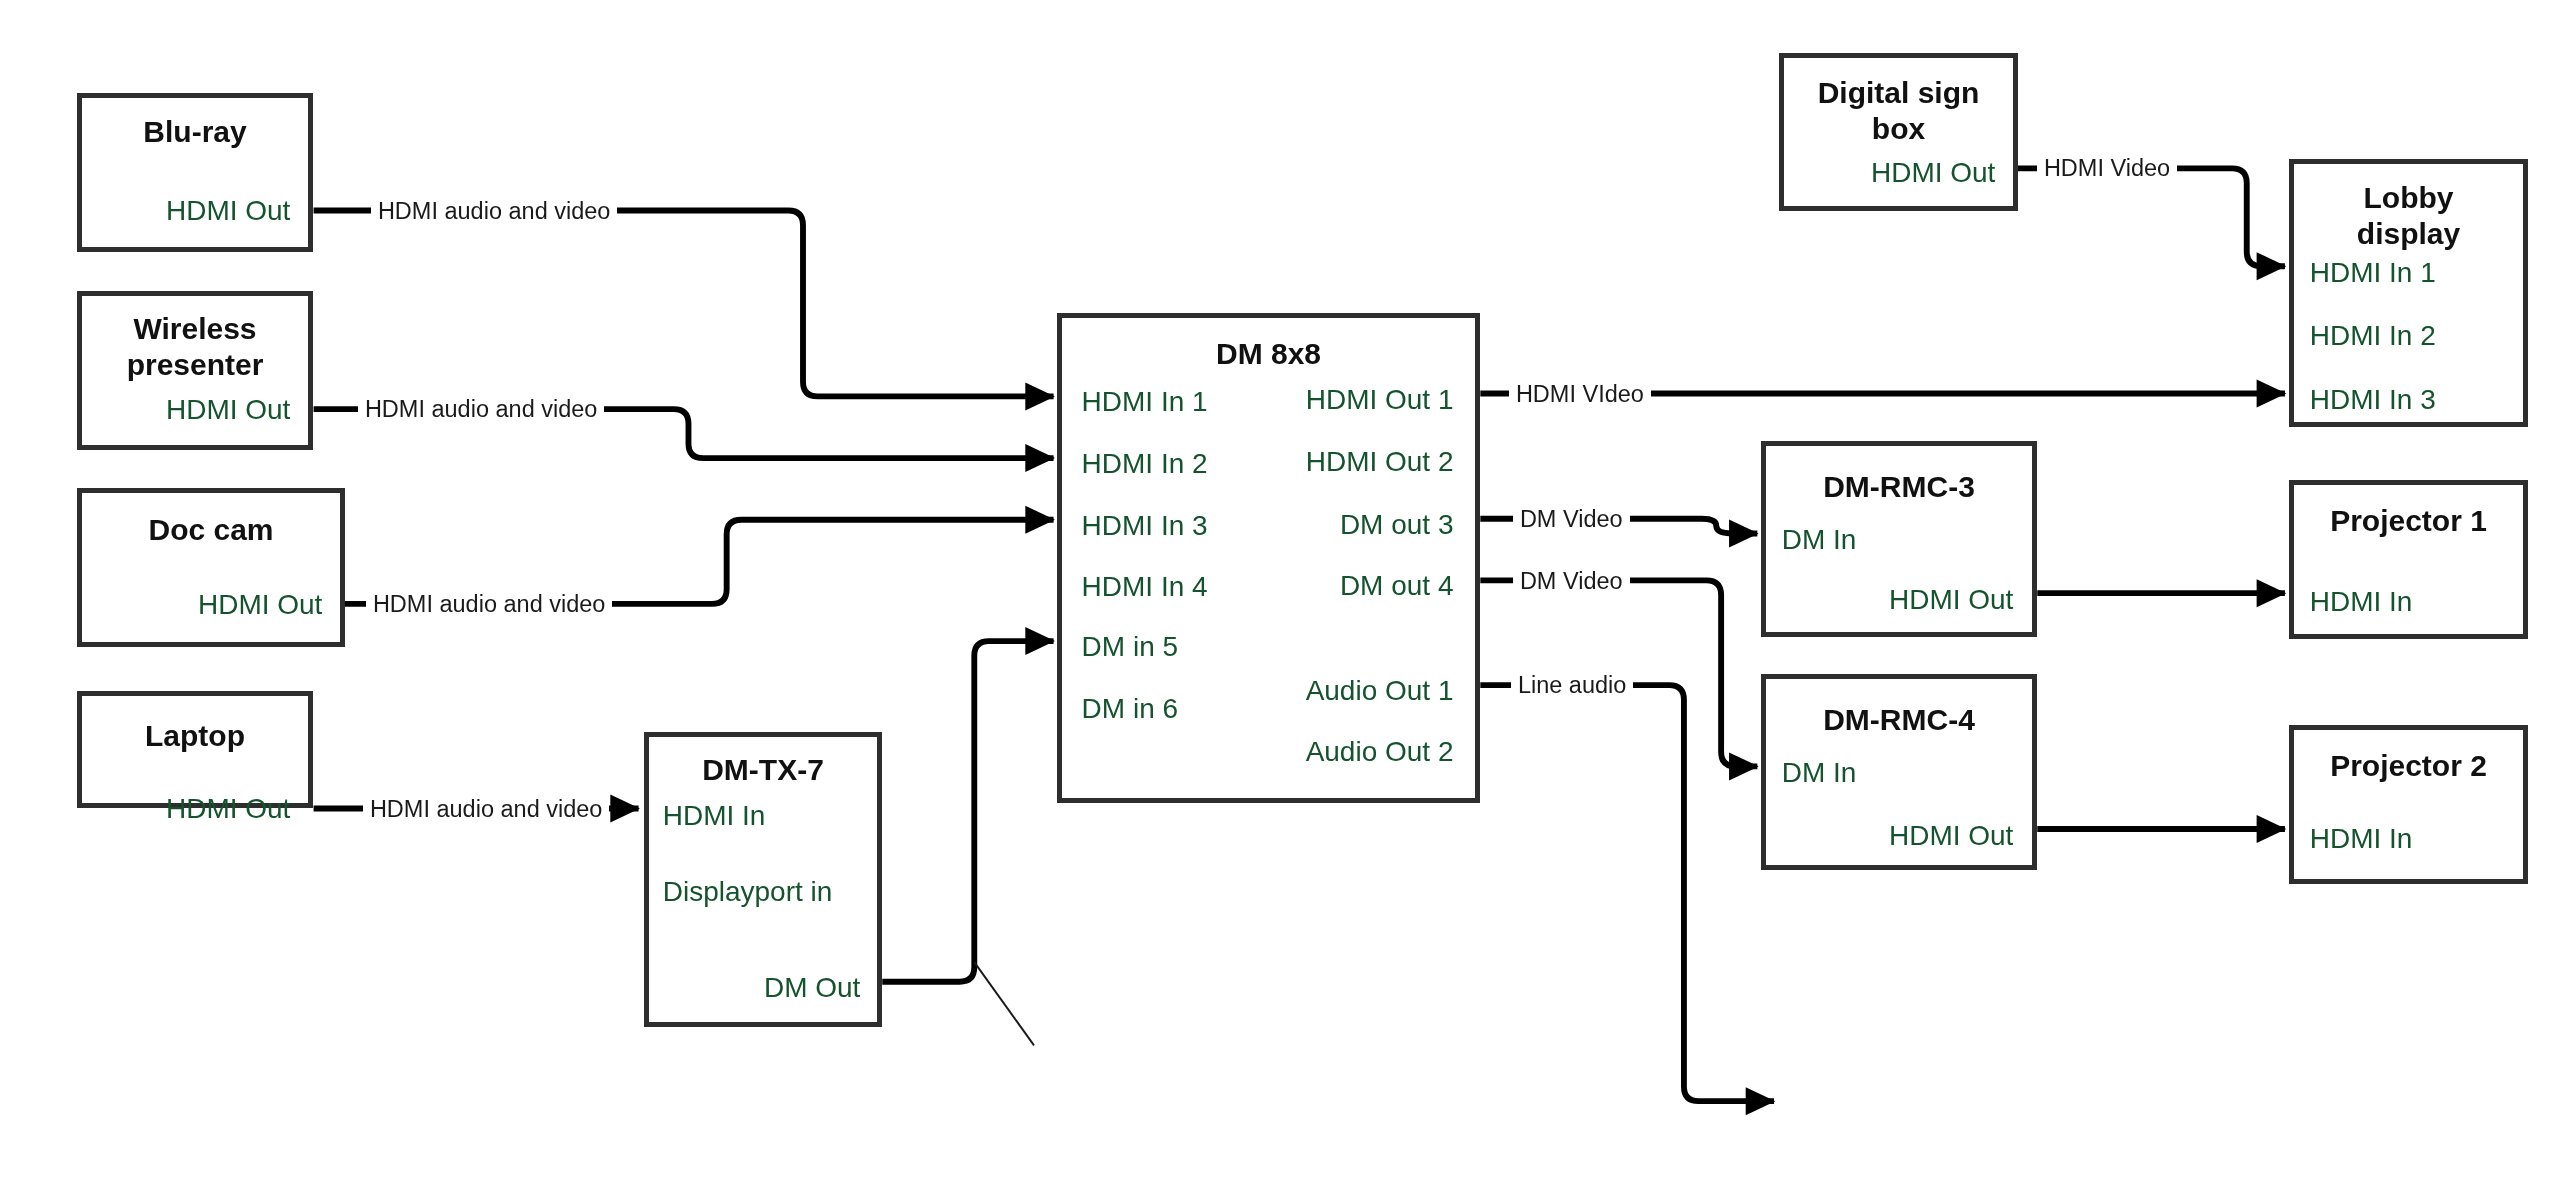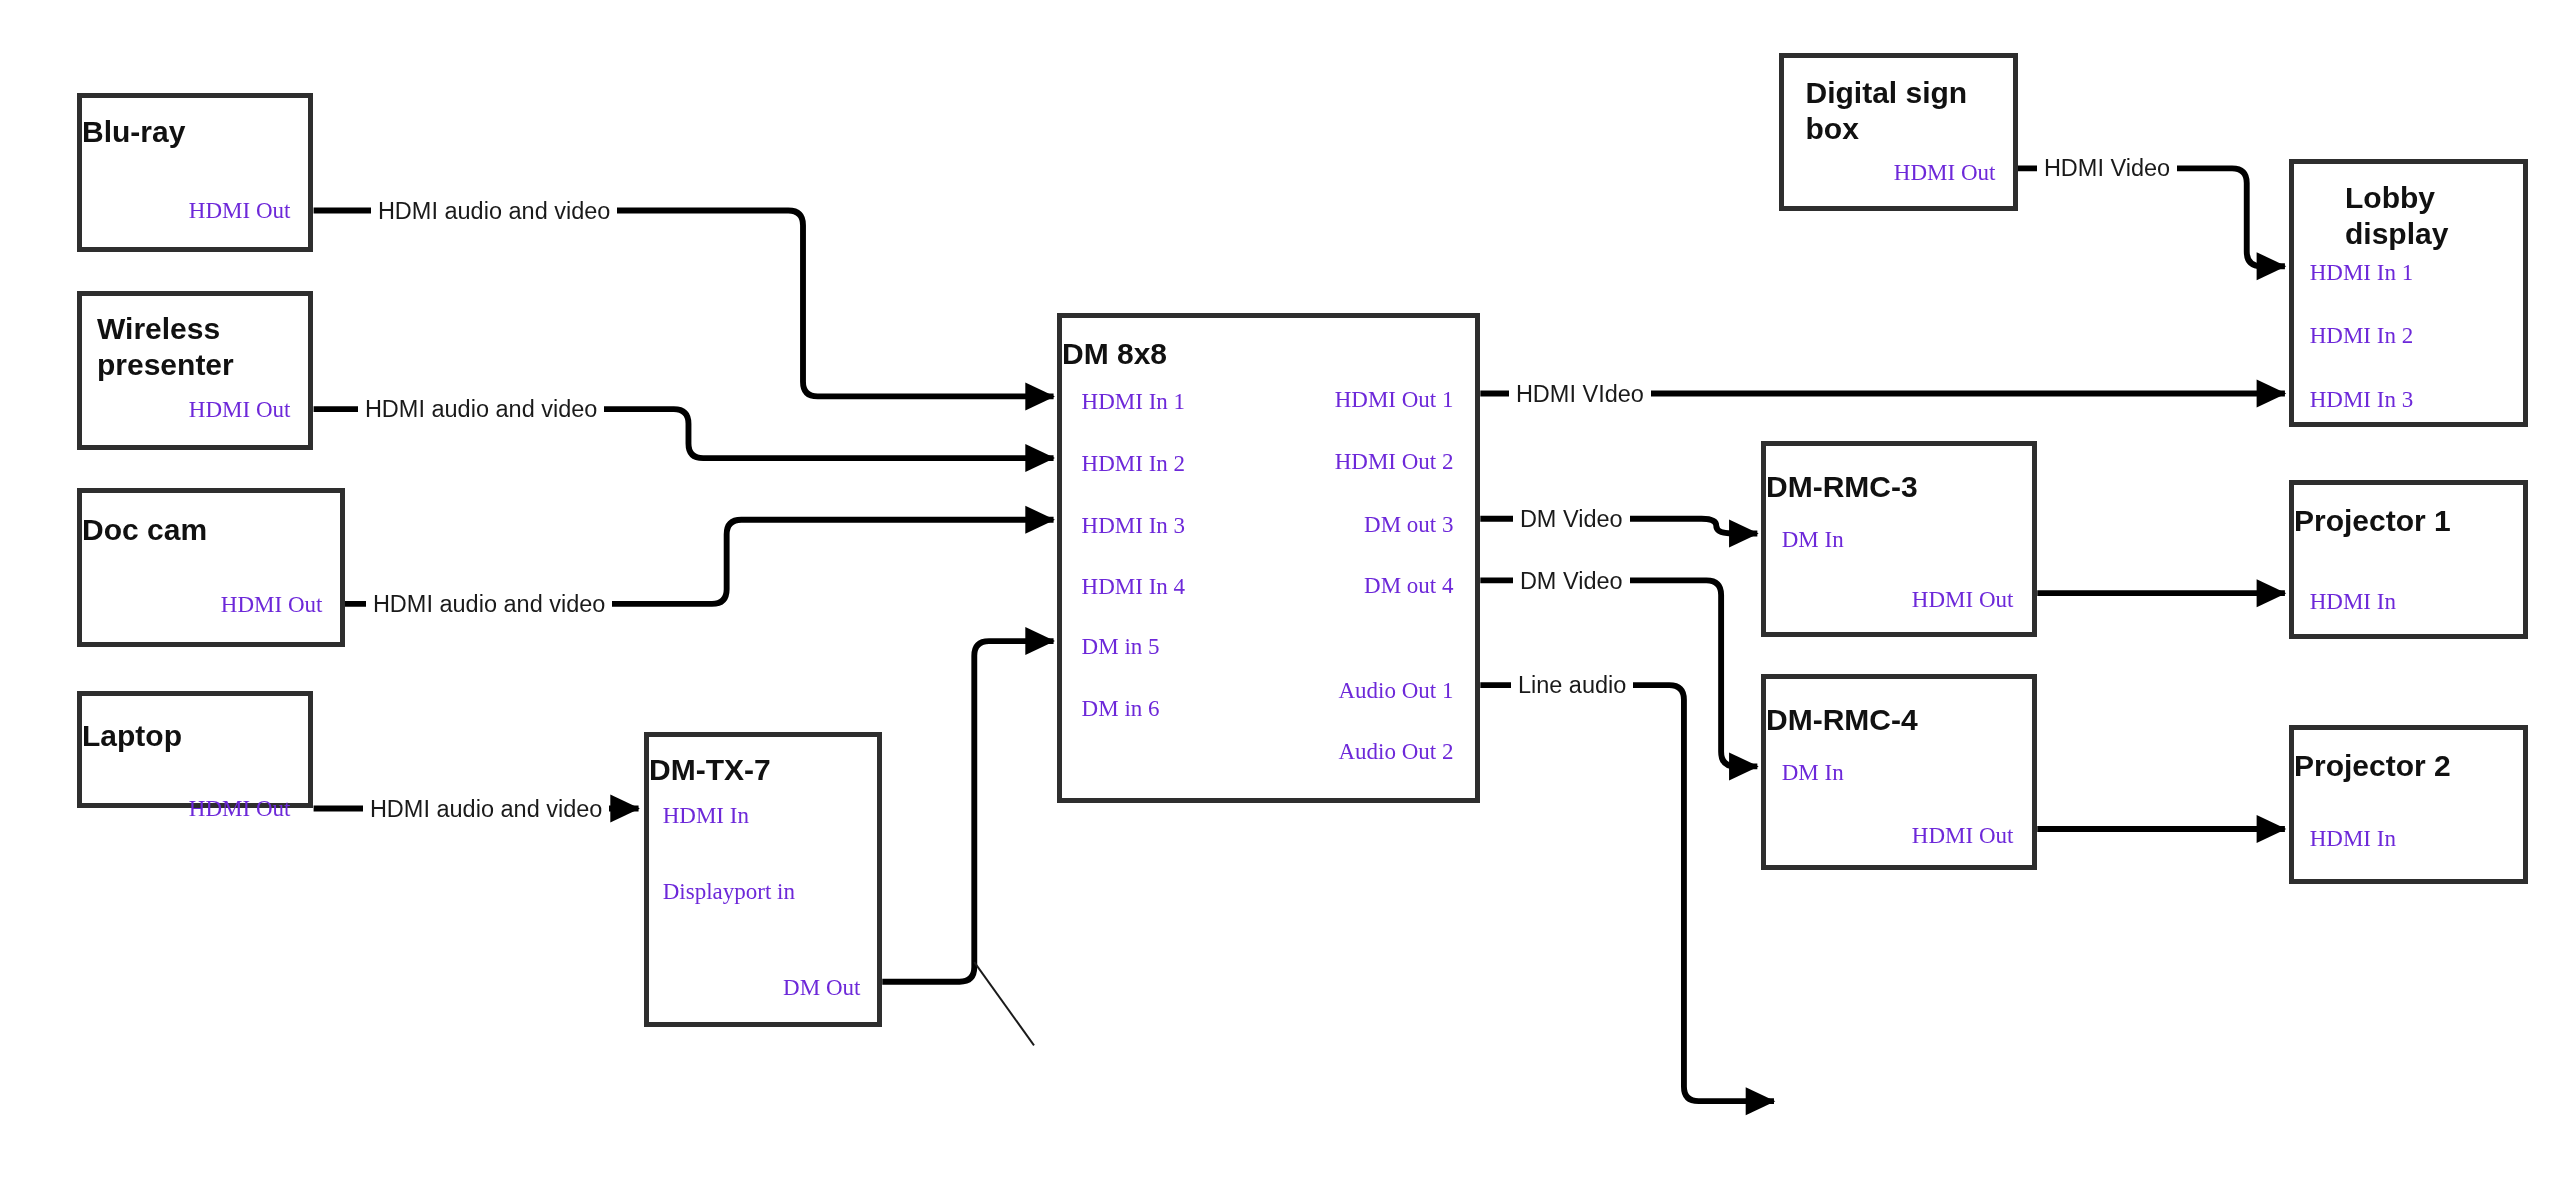--- a/index.html
+++ b/index.html
@@ -14,35 +14,35 @@
   #wires{position:absolute;left:0;top:0;width:2576px;height:1201px;}
   .box{
     position:absolute;
     box-sizing:border-box;
     border:5.9px solid #2e2e2e;
     background:#ffffff;
   }
   .box .title{
     position:absolute;
     left:0;right:0;
+    text-align:center;
     font-weight:bold;
     font-size:30px;
     line-height:36px;
     transform:translateY(-50%);
     color:#111111;
   }
   .box .title.narrow{left:50%;transform:translate(-50%,-50%);}
   .port{
     position:absolute;
-    font-size:23px;
+    font-size:28px;
     line-height:29px;
     white-space:nowrap;
     transform:translateY(-50%);
-    color:#6d28d9;
-    font-family:Liberation Serif, serif;
+    color:#14532d;
   }
   .elabel{
     position:absolute;
     transform:translateY(-50%);
     font-size:23.5px;
     line-height:31px;
     white-space:nowrap;
     background:#ffffff;
     padding:0 6.9px;
     color:#1a1a1a;

